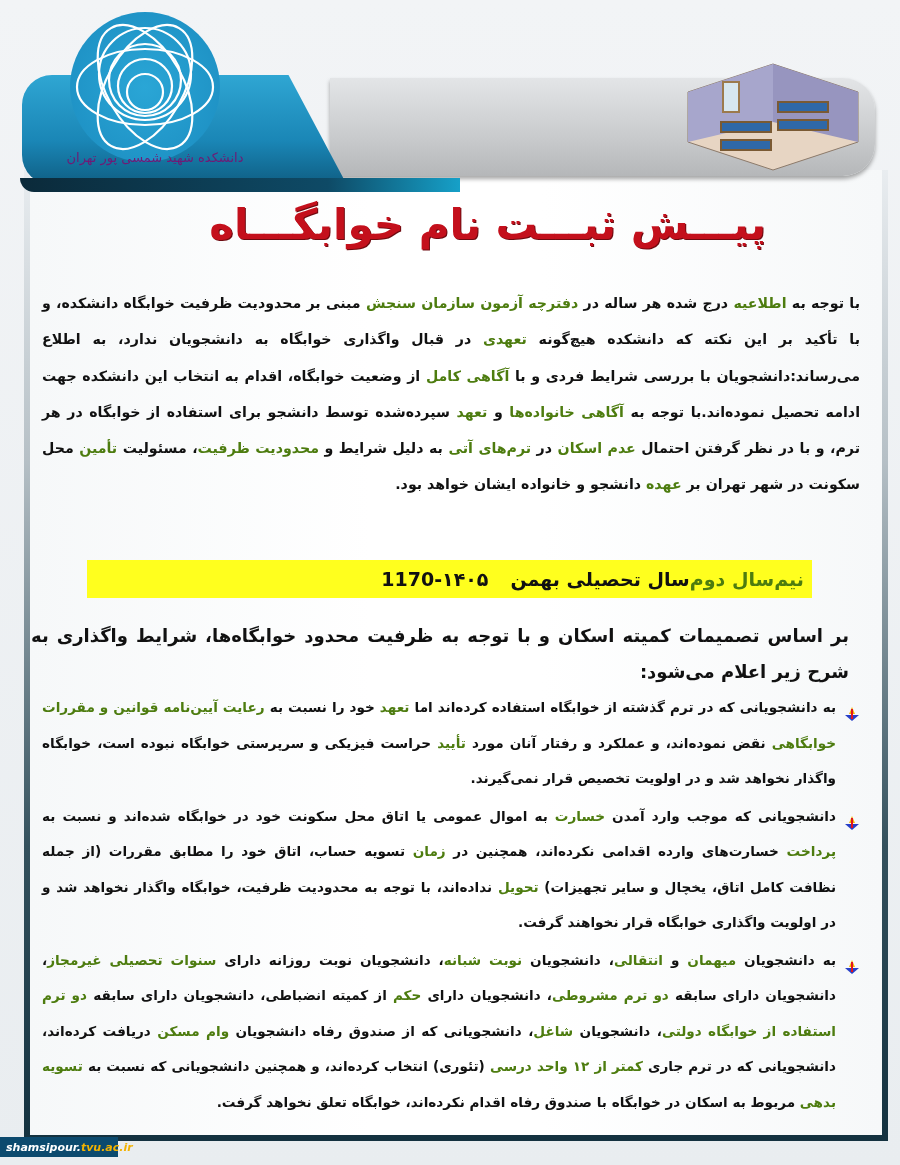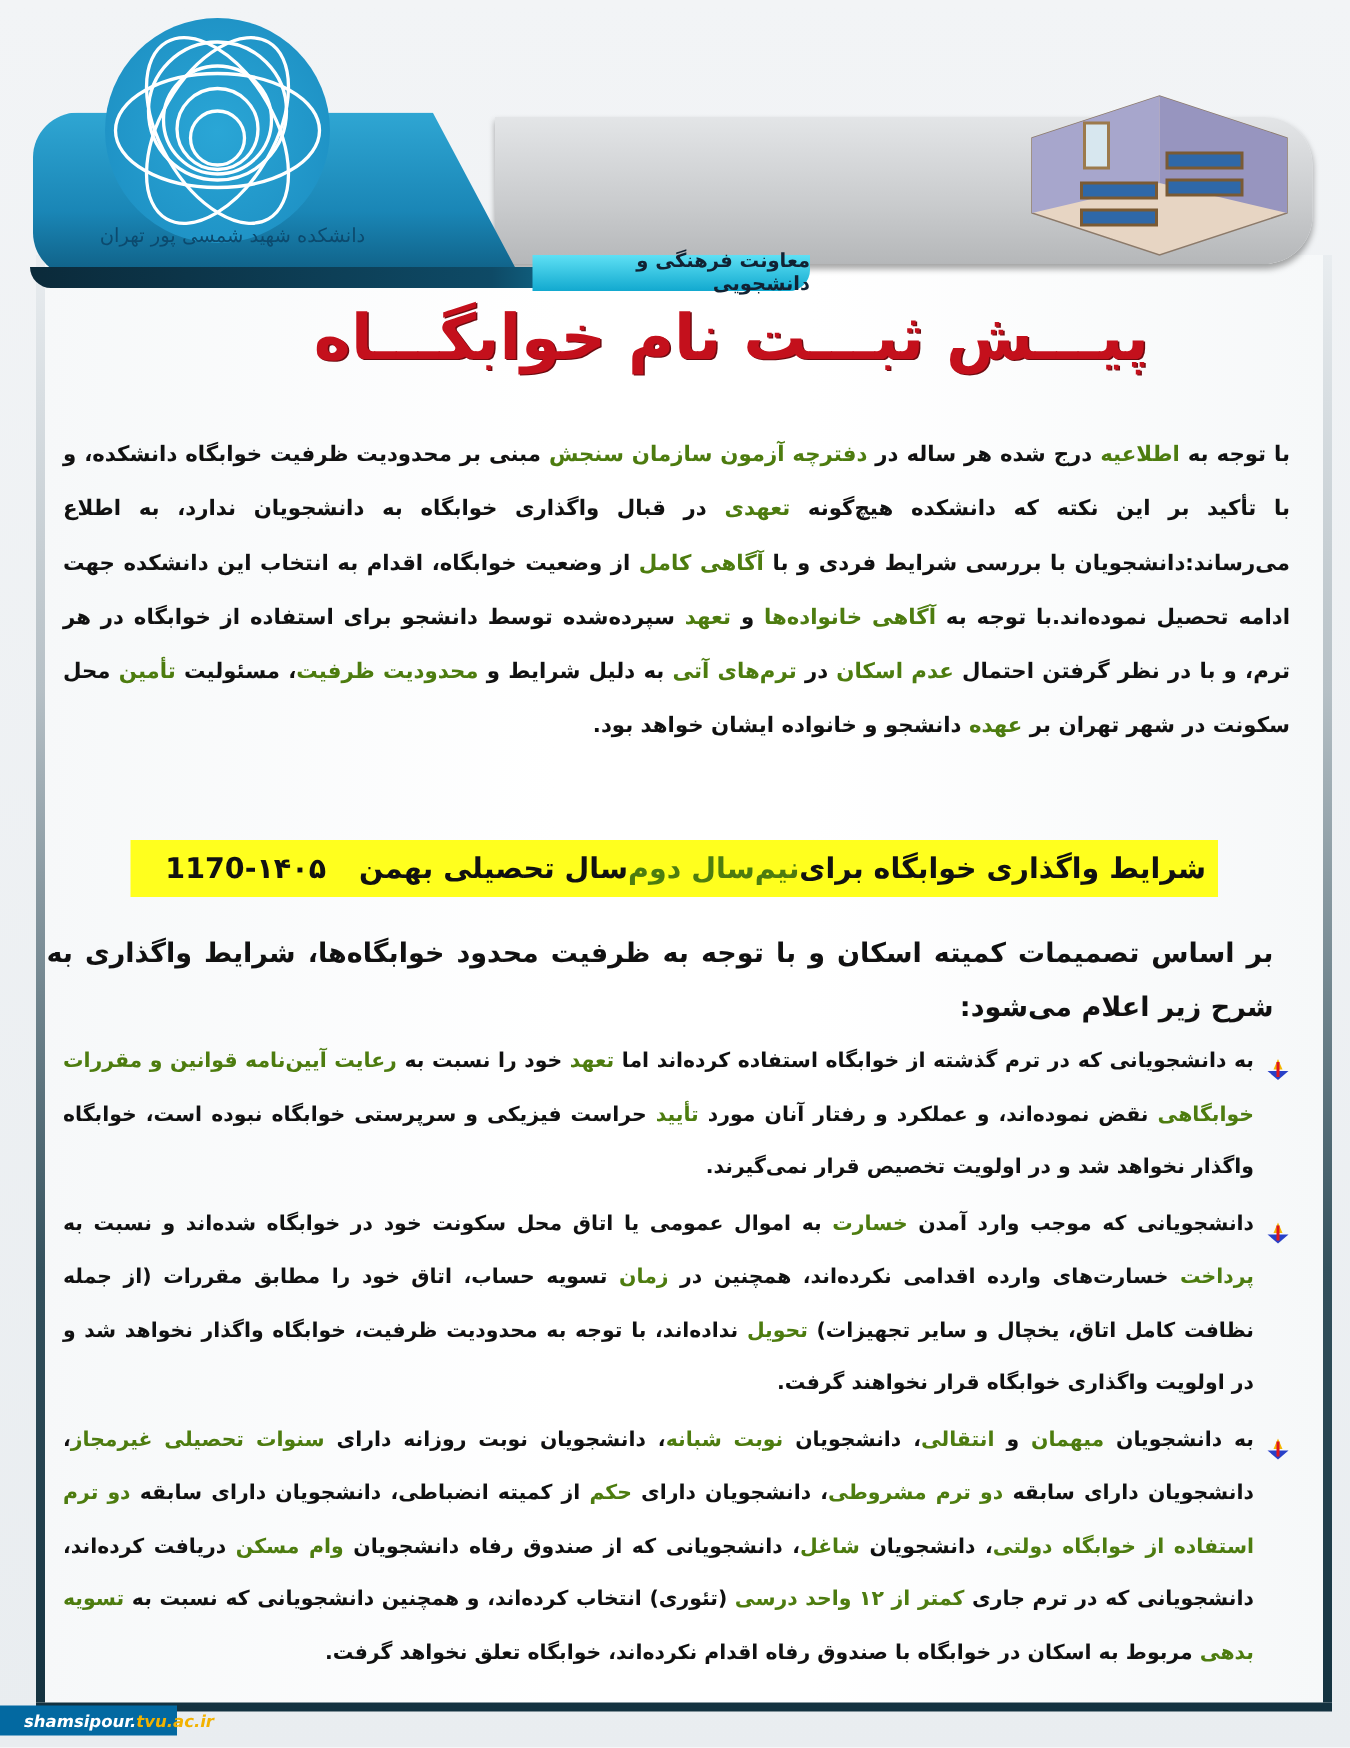--- a/index.html
+++ b/index.html
@@ -38,21 +38,21 @@
     border-radius:0 0 14px 0;
     color:#123; font-size:13px; font-weight:bold;
     display:flex; align-items:center; justify-content:center; direction:rtl;
   }
   .logo-circle {
     position:absolute; left:70px; top:12px; width:150px; height:150px;
     border-radius:50%; background:radial-gradient(circle,#2aa6d6,#1b8cc0);
   }
   .college-name {
     position:absolute; left:40px; top:150px; width:230px; text-align:center;
-    color:#0c4a6e; font-size:13px; direction:rtl;
+    color:#701a75; font-size:13px; direction:rtl;
   }
   .main-title-banner {
     position:absolute; left:355px; top:108px; width:300px; text-align:right;
     color:#b3121e; font-size:25px; font-weight:bold; direction:rtl;
     text-shadow:1px 1px 0 #5b0a10;
   }
   .room-illus { position:absolute; left:683px; top:62px; width:180px; height:110px; }
   .page-title {
     position:absolute; left:0; top:200px; width:766px; text-align:right;
     color:#c4101c; font-size:42px; font-weight:bold; direction:rtl;
@@ -74,22 +74,22 @@
   .conditions-intro { left:31px; top:618px; width:818px; font-size:18px; line-height:36px; }
   .bullets { position:absolute; left:42px; top:690px; width:818px; direction:rtl; }
   .bullet {
     position:relative; padding-right:24px; font-size:13.6px; line-height:35.5px;
     font-weight:bold; color:#111; text-align:justify; text-align-last:right;
     margin-bottom:2px;
   }
   .bullet-icon { position:absolute; right:0; top:10px; width:16px; height:16px; }
   .watermark {
     position:absolute; left:0; top:1137px; width:118px; height:20px;
-    background:#0369a1; color:#fff; font-size:11px; font-weight:bold;
-    font-style:italic; display:flex; align-items:center; padding-left:16px; box-sizing:border-box;
+    background:#0c4a6e; color:#fff; font-size:11px; font-weight:bold;
+    font-style:italic; display:flex; align-items:center; padding-left:6px; box-sizing:border-box;
   }
   .watermark .hl { color:#f2b200; }
 </style>
 </head>
 <body>
 
 <div class="frame"></div>
 
 <div class="header">
   <div class="grey-band"></div>
@@ -102,21 +102,20 @@
         <ellipse cx="75" cy="75" rx="68" ry="38" transform="rotate(60 75 75)"></ellipse>
         <ellipse cx="75" cy="75" rx="68" ry="38" transform="rotate(120 75 75)"></ellipse>
         <circle cx="75" cy="62" r="46"></circle>
         <circle cx="75" cy="68" r="36"></circle>
         <circle cx="75" cy="74" r="27"></circle>
         <circle cx="75" cy="80" r="18"></circle>
       </g>
     </svg>
   </div>
   <div class="college-name">دانشکده شهید شمسی پور تهران</div>
-  <div class="cyan-pill">معاونت فرهنگی و دانشجویی</div>
   <div class="room-illus">
     <svg width="180" height="110" viewBox="0 0 180 110">
       <polygon points="5,30 90,2 175,30 175,80 90,108 5,80" fill="#e7d5c3" stroke="#8c7a6a"></polygon>
       <polygon points="5,30 90,2 90,60 5,80" fill="#a7a6cc"></polygon>
       <polygon points="90,2 175,30 175,80 90,60" fill="#9795bf"></polygon>
       <rect x="40" y="20" width="16" height="30" fill="#d7e7ef" stroke="#9c7a4c" stroke-width="2"></rect>
       <g fill="#2f68a8" stroke="#7a5a34" stroke-width="2">
         <rect x="38" y="60" width="50" height="10"></rect>
           <rect x="38" y="78" width="50" height="10"></rect>
         <rect x="95" y="40" width="50" height="10"></rect>
@@ -124,21 +123,20 @@
       </g>
     </svg>
   </div>
 </div>
 
 <div class="page-title">پیـــش ثبـــت نام خوابگـــاه</div>
 
 <div class="text-block intro" id="intro"><span>با توجه به </span><span class="red">اطلاعیه</span><span> درج شده هر ساله در </span><span class="red">دفترچه آزمون سازمان سنجش</span><span> مبنی بر محدودیت ظرفیت خوابگاه دانشکده، و با تأکید بر این نکته که دانشکده هیچ‌گونه </span><span class="red">تعهدی</span><span> در قبال واگذاری خوابگاه به دانشجویان ندارد، به اطلاع می‌رساند:دانشجویان با بررسی شرایط فردی و با </span><span class="red">آگاهی کامل</span><span> از وضعیت خوابگاه، اقدام به انتخاب این دانشکده جهت ادامه تحصیل نموده‌اند.با توجه به </span><span class="red">آگاهی خانواده‌ها</span><span> و </span><span class="red">تعهد</span><span>  سپرده‌شده توسط دانشجو برای استفاده از خوابگاه در هر ترم، و با در نظر گرفتن احتمال </span><span class="red">عدم اسکان</span><span> در </span><span class="red">ترم‌های آتی</span><span> به دلیل شرایط و </span><span class="red">محدودیت ظرفیت</span><span>، مسئولیت </span><span class="red">تأمین</span><span> محل سکونت در شهر تهران بر </span><span class="red">عهده</span><span> دانشجو و خانواده ایشان خواهد بود.</span></div>
 
 <div class="yellow-bar">
-  <span>شرایط واگذاری خوابگاه برای </span>
   <span class="red">نیم‌سال دوم</span>
   <span> سال تحصیلی بهمن</span>
   <span class="years">1170-۱۴۰۵</span>
 </div>
 
 <div class="text-block conditions-intro">بر اساس تصمیمات کمیته اسکان و با توجه به ظرفیت محدود خوابگاه‌ها، شرایط واگذاری به شرح زیر اعلام می‌شود:</div>
 
 <div class="bullets" id="bullets">
     <div class="bullet"><span class="bullet-icon"><svg width="16" height="16" viewBox="0 0 16 16">
           <polygon points="8,1 11,8 5,8" fill="#f5b800"></polygon>

